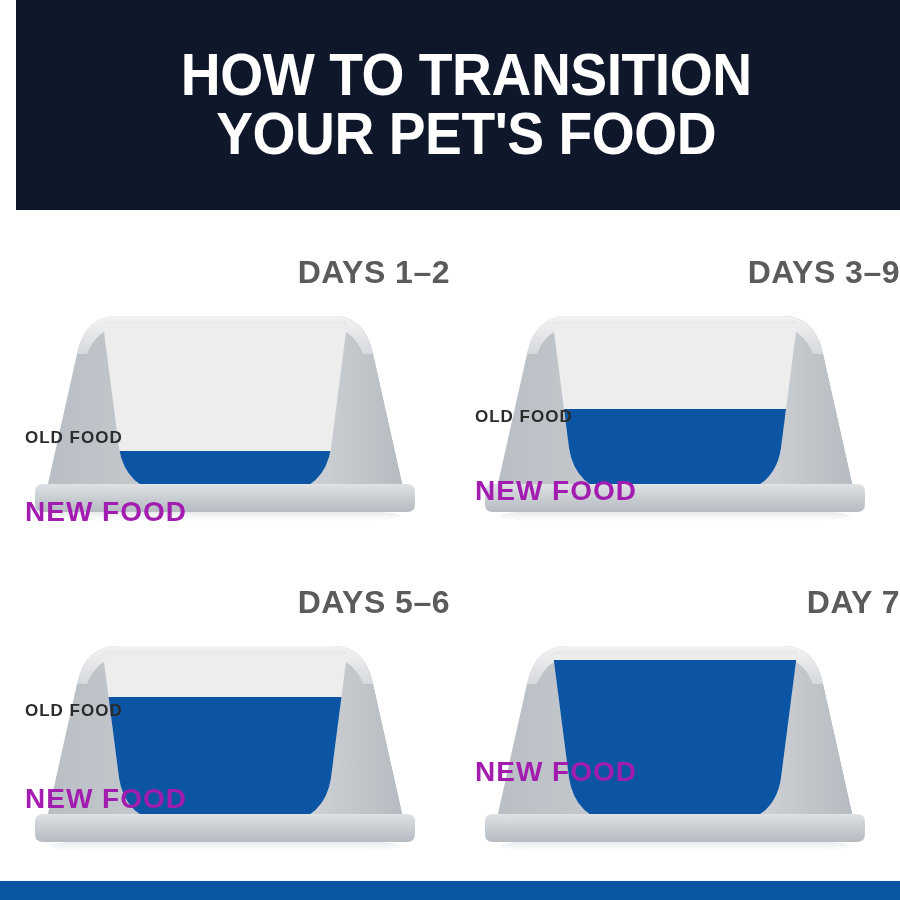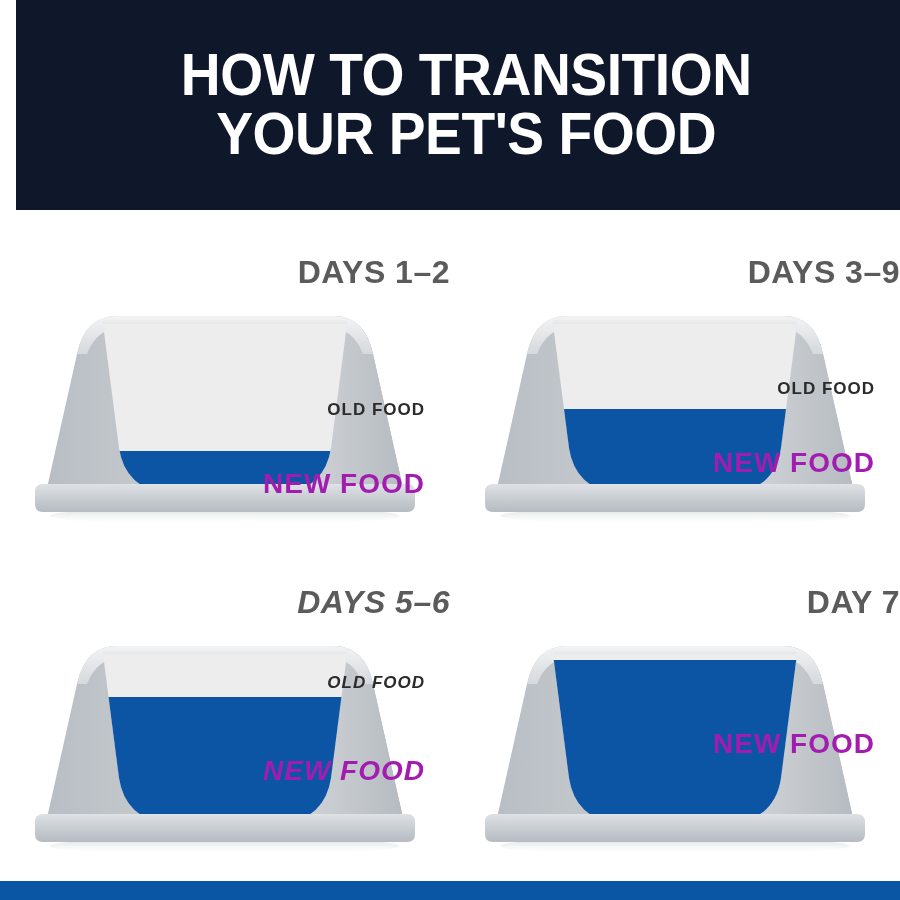--- a/index.html
+++ b/index.html
@@ -37,21 +37,21 @@
   .footer-band{
     position:absolute;left:0;top:881px;width:900px;height:19px;
     background:#0b56a4;
   }
 
   
   .grid{position:absolute;left:0;top:210px;width:900px;height:671px;}
   .card{position:absolute;width:450px;height:330px;}
   .card.c0{left:0;top:20px;}
   .card.c1{left:450px;top:20px;}
-  .card.c2{left:0;top:350px;font-style:italic;}
+  .card.c2{left:0;top:350px;}
   .card.c3{left:450px;top:350px;}
 
   .card-title{
     position:absolute;left:0;top:24px;width:450px;
     text-align:right;
     color:#5b5b5b;
     font-weight:bold;
     font-size:32px;
     letter-spacing:0.5px;
     margin:0;
@@ -59,24 +59,25 @@
 
   
   .bowl-wrap{
     position:absolute;left:25px;top:68px;width:400px;height:250px;
   }
   .bowl-svg{display:block;width:400px;height:250px;}
 
   .food-label{
     position:absolute;
     width:100%;
-    text-align:right;
+    text-align:left;
     font-weight:bold;
     letter-spacing:1px;
     pointer-events:none;
+    margin-top:28px;
   }
   .old-label{
     color:#2b2b2b;
     font-size:17px;
   }
   .new-label{
     color:#a21caf;
     font-size:28px;
   }
 </style>

